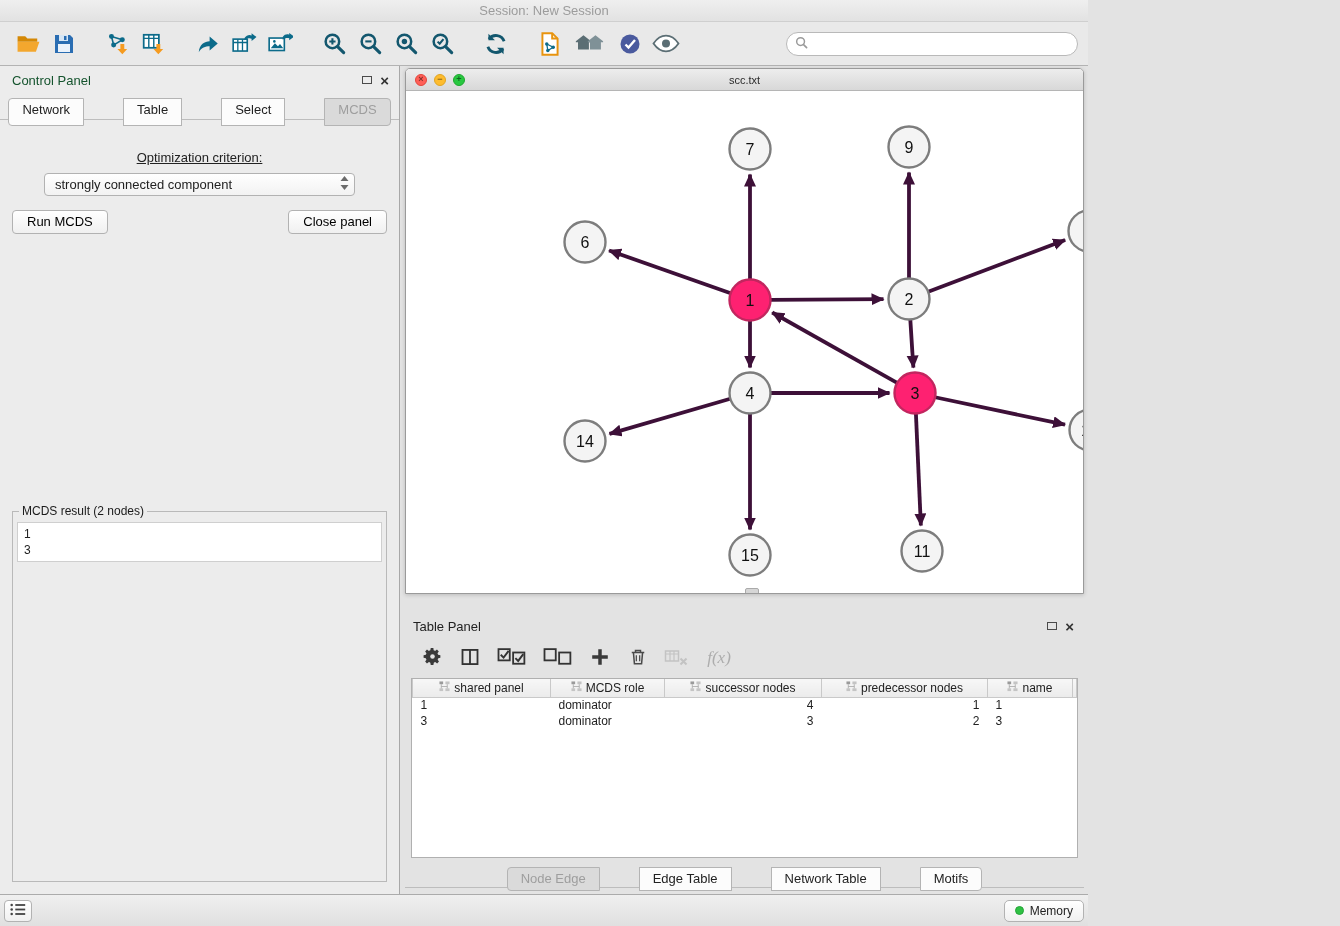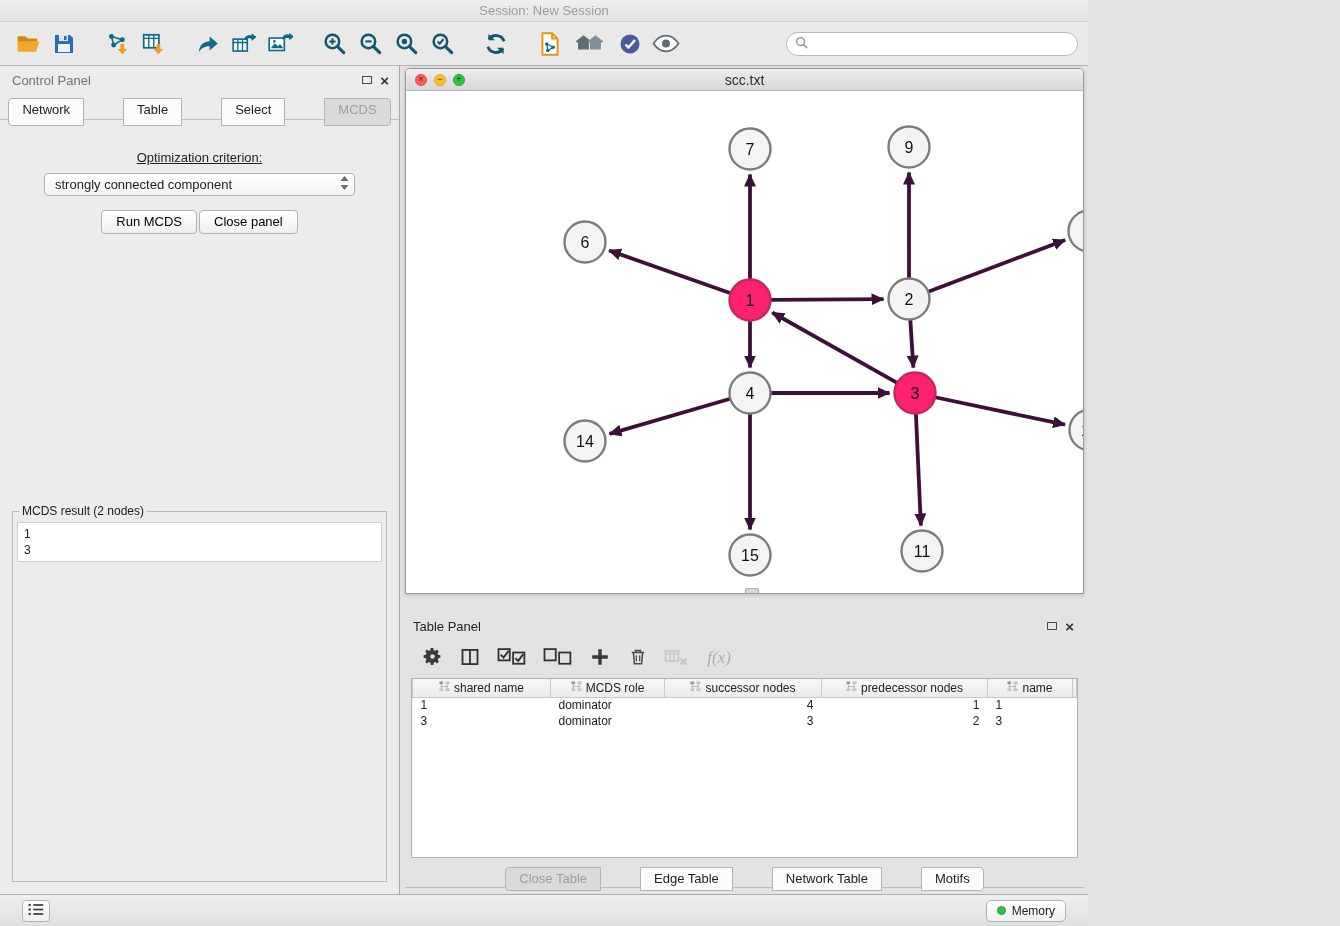--- a/index.html
+++ b/index.html
@@ -18,57 +18,57 @@
   .tb-gap { width:18px; flex:none; }
   .search-wrap { margin-left:auto; width:292px; height:24px; background:#fff; border:1px solid #b9b9b9; border-radius:12px; display:flex; align-items:center; padding:0 8px; }
   .search-wrap input { border:none; outline:none; flex:1; font-size:12px; font-family:"Liberation Sans",sans-serif; background:transparent; margin-left:5px; }
 
   
   .workspace { flex:1; display:flex; min-height:0; }
 
   
   .control-panel { width:400px; flex:none; background:#ececec; border-right:1px solid #a8a8a8; display:flex; flex-direction:column; }
   .panel-header { height:26px; display:flex; align-items:center; padding:2px 10px 0 12px; }
-  .panel-header .ph-title { font-size:13px; color:#737373; }
+  .panel-header .ph-title { font-size:13px; color:#14532d; }
   .panel-icons { margin-left:auto; display:flex; align-items:center; gap:8px; }
   .float-icon { width:10px; height:8px; border:1.5px solid #4a4a4a; display:inline-block; }
   .close-x { font-size:15px; font-weight:bold; color:#333; line-height:1; cursor:default; }
 
   .seg-tabs { display:flex; justify-content:center; padding:6px 0 0 0; position:relative; height:34px;gap:40px; }
   .seg-tabs::after { content:""; position:absolute; left:0; right:0; bottom:6px; border-bottom:1px solid #bdbdbd; }
   .seg-tab { position:relative; z-index:1; background:#fcfcfc; border:1px solid #b4b4b4; padding:3px 13px 4px; font-size:13px; margin-left:-1px; cursor:default; }
   .seg-tab:first-child { border-radius:4px 0 0 4px; margin-left:0; }
   .seg-tab:last-child { border-radius:0 4px 4px 0; }
   .seg-tab.active { background:#dadada; color:#9e9e9e; }
 
   .cp-body { flex:1; display:flex; flex-direction:column; padding:10px 12px 12px; min-height:0; }
   .opt-label { text-align:center; margin:14px 0 8px; font-size:13px;text-decoration:underline; }
   .mac-select { margin:0 32px; height:23px; background:linear-gradient(#ffffff,#f2f2f2); border:1px solid #b2b2b2; border-radius:4px; display:flex; align-items:center; padding:0 4px 0 10px; font-size:13px; }
   .mac-select .sel-value { flex:1; }
   .mac-select svg { flex:none; }
-  .btn-row { display:flex; justify-content:center; gap:2px; margin-top:14px; }
+  .btn-row { display:flex; justify-content:space-between; gap:2px; margin-top:14px; }
   .mac-btn { font-family:"Liberation Sans",sans-serif; font-size:13px; padding:3px 14px 4px; background:linear-gradient(#ffffff,#f0f0f0); border:1px solid #b2b2b2; border-radius:4px; cursor:default; }
 
   .result-box { margin-top:auto; border:1px solid #b9b9b9; padding:4px; height:378px; display:flex; flex-direction:column; }
   .result-box legend { font-size:12px; color:#1a1a1a; padding:0 3px; margin-left:2px; }
   .result-list { flex:1; background:#fff; border:1px solid #cfcfcf; font-size:12px; padding:3px 6px; overflow:hidden; position:relative; }
   .result-line { line-height:16px; }
 
   
   .right-area { flex:1; display:flex; flex-direction:column; min-width:0; padding:2px 4px 0 5px; }
 
   
   .net-window { height:526px; flex:none; border:1px solid #9a9a9a; border-radius:5px 5px 0 0; overflow:hidden; box-shadow:0 1px 4px rgba(0,0,0,.18); display:flex; flex-direction:column; background:#fff; }
   .net-titlebar { height:22px; flex:none; background:linear-gradient(#ededed,#d8d8d8); border-bottom:1px solid #b5b5b5; display:flex; align-items:center; position:relative; }
   .lights { position:absolute; left:9px; top:0; bottom:0; display:flex; align-items:center; gap:7px; }
   .light { width:12px; height:12px; border-radius:50%; display:flex; align-items:center; justify-content:center; font-size:9px; font-weight:bold; line-height:1; color:rgba(0,0,0,.5); cursor:default; }
   .light.red { background:#ff5f57; border:1px solid #e2463d; }
   .light.yellow { background:#febc2e; border:1px solid #e0a523; }
   .light.green { background:#28c840; border:1px solid #1ea72f; }
-  .net-title { width:100%; text-align:center; font-size:14px; color:#2c2c2c; }
+  .net-title { width:100%; text-align:center; font-size:11px; color:#2c2c2c; }
   .net-content { flex:1; background:#fff; position:relative; }
   .net-content svg { display:block; }
 
   
   .table-panel { flex:1; display:flex; flex-direction:column; min-height:0; padding-top:20px; }
   .tp-header { height:24px; display:flex; align-items:center; padding:0 10px 0 8px; }
   .tp-header .ph-title { font-size:13px; }
   .tp-toolbar { height:40px; display:flex; align-items:center; padding:0 4px 0 10px; gap:4px; }
   .tp-btn { width:34px; height:30px; display:flex; align-items:center; justify-content:center; flex:none; cursor:default; }
   .fx-label { font-family:"Liberation Serif", serif; font-style:italic; font-size:17px; color:#adadad; }
@@ -77,21 +77,21 @@
   table.data { border-collapse:collapse; table-layout:fixed; width:100%; }
   table.data th { background:linear-gradient(#f7f7f7,#ebebeb); border:1px solid #c9c9c9; border-top:none; font-weight:normal; font-size:12px; height:18px; padding:0 4px; white-space:nowrap; overflow:hidden; }
   table.data th .th-inner { display:flex; align-items:center; justify-content:center; gap:4px; }
   table.data td { font-size:12px; height:16px; padding:0 8px; white-space:nowrap; overflow:hidden; }
   table.data td.al-r { text-align:right; }
   table.data td.al-l { text-align:left; }
 
   .tp-tabs { height:36px; flex:none; display:flex; align-items:center; justify-content:center; }
 
   
-  .statusbar { height:32px; flex:none; background:linear-gradient(#efefef,#e0e0e0); border-top:1px solid #ababab; display:flex; align-items:center; padding:0 22px; }
+  .statusbar { height:32px; flex:none; background:linear-gradient(#efefef,#e0e0e0); border-top:1px solid #ababab; display:flex; align-items:center; padding:0 4px; }
   .status-left-btn { width:28px; height:22px; background:linear-gradient(#ffffff,#f0f0f0); border:1px solid #b2b2b2; border-radius:4px; display:flex; align-items:center; justify-content:center; }
   .memory-btn { margin-left:auto; height:22px; background:linear-gradient(#ffffff,#f0f0f0); border:1px solid #b2b2b2; border-radius:5px; display:flex; align-items:center; gap:6px; padding:0 10px; font-size:12px; }
   .mem-dot { width:9px; height:9px; border-radius:50%; background:#2fc144; border:1px solid #23a436; }
 
   .grip-v { position:absolute; left:-5px; top:404px; width:9px; height:12px; background:#d6d6d6; border:1px solid #aaa; border-radius:2px; }
   .grip-h { position:absolute; left:50%; bottom:-2px; width:14px; height:7px; background:#d6d6d6; border:1px solid #aaa; border-radius:2px; }
 </style>
 </head>
 <body>
 
@@ -458,21 +458,21 @@
                 <tr id="tbl-head-row">
                   <th>
                     <span class="th-inner">
                       <span><svg width="11" height="11" viewBox="0 0 12 12">
                           <rect x="0.5" y="0.5" width="4" height="3" fill="#9a9a9a"></rect>
                           <rect x="7" y="0.5" width="4.5" height="3" fill="#c4c4c4"></rect>
                           <rect x="0.5" y="8" width="4" height="3" fill="#c4c4c4"></rect>
                           <rect x="7" y="8" width="4.5" height="3" fill="#c4c4c4"></rect>
                           <path d="M2.5 3.5v4.5M9 3.5v4.5M2.5 6h6.5" stroke="#a8a8a8" stroke-width="0.9" fill="none"></path>
                         </svg></span>
-                      <span>shared name</span>
+                      <span>shared panel</span>
                     </span>
                   </th>
                   <th>
                     <span class="th-inner">
                       <span><svg width="11" height="11" viewBox="0 0 12 12">
                           <rect x="0.5" y="0.5" width="4" height="3" fill="#9a9a9a"></rect>
                           <rect x="7" y="0.5" width="4.5" height="3" fill="#c4c4c4"></rect>
                           <rect x="0.5" y="8" width="4" height="3" fill="#c4c4c4"></rect>
                           <rect x="7" y="8" width="4.5" height="3" fill="#c4c4c4"></rect>
                           <path d="M2.5 3.5v4.5M9 3.5v4.5M2.5 6h6.5" stroke="#a8a8a8" stroke-width="0.9" fill="none"></path>
@@ -533,21 +533,21 @@
                   <td class="al-l">dominator</td>
                   <td class="al-r">3</td>
                   <td class="al-r">2</td>
                   <td class="al-l">3</td>
                   <td></td>
                 </tr>
               </tbody>
           </table>
         </div>
         <div class="tp-tabs seg-tabs" id="tp-tabs" style="height:36px;padding-top:6px">
-            <div class="seg-tab active">Close Table</div>
+            <div class="seg-tab active">Node Edge</div>
             <div class="seg-tab">Edge Table</div>
             <div class="seg-tab">Network Table</div>
             <div class="seg-tab">Motifs</div>
           </div>
       </div>
     </div>
   </div>
 
   <div class="statusbar">
     <div class="status-left-btn">

